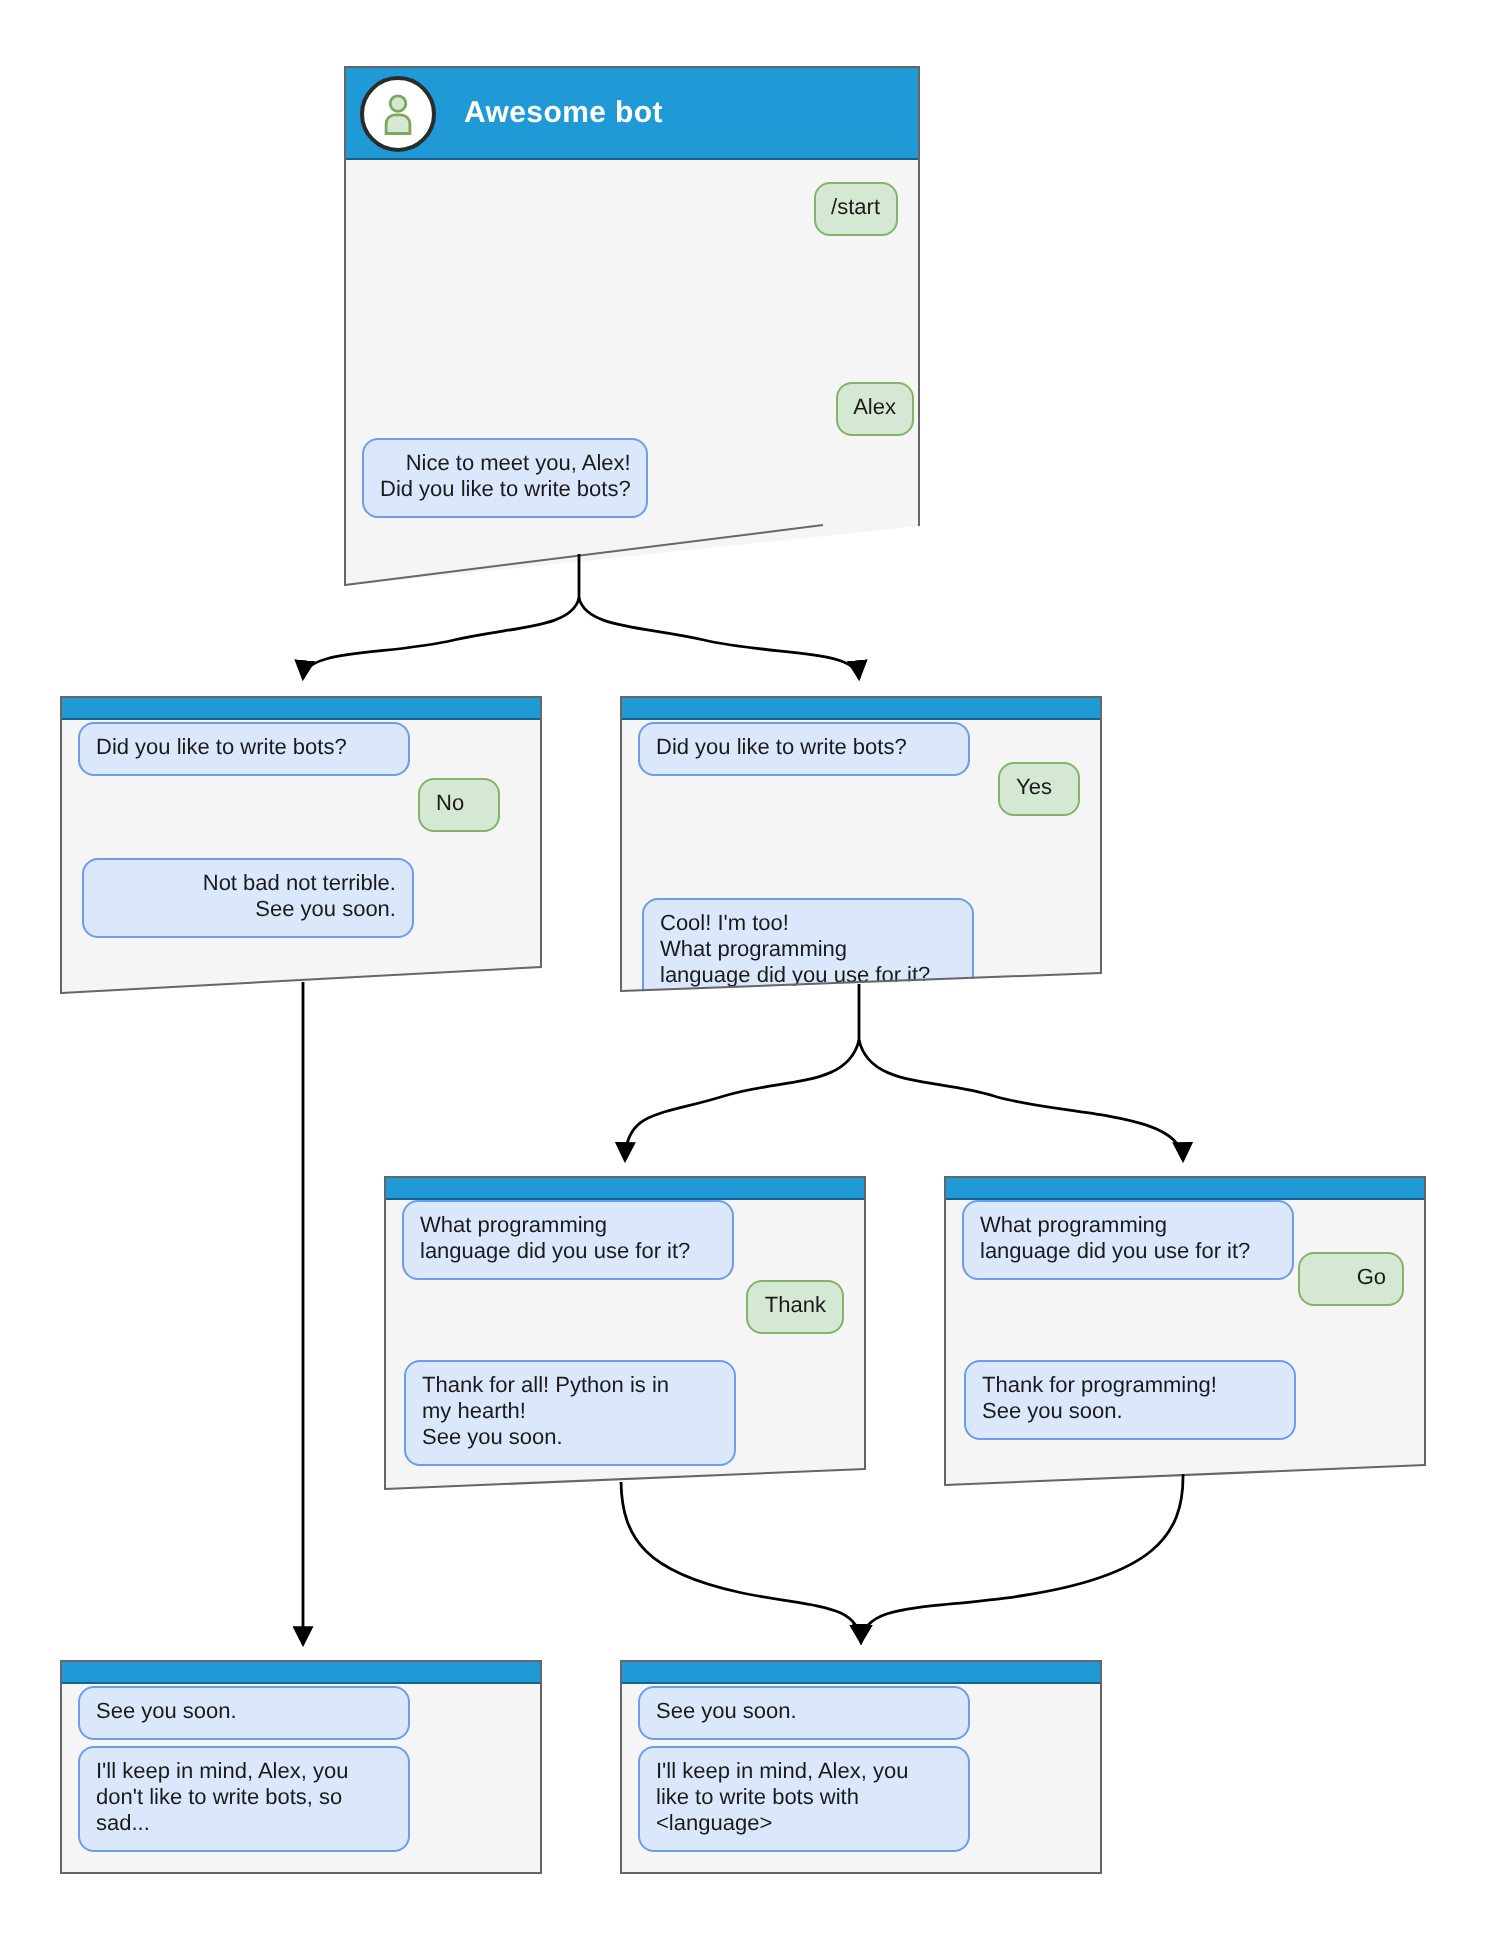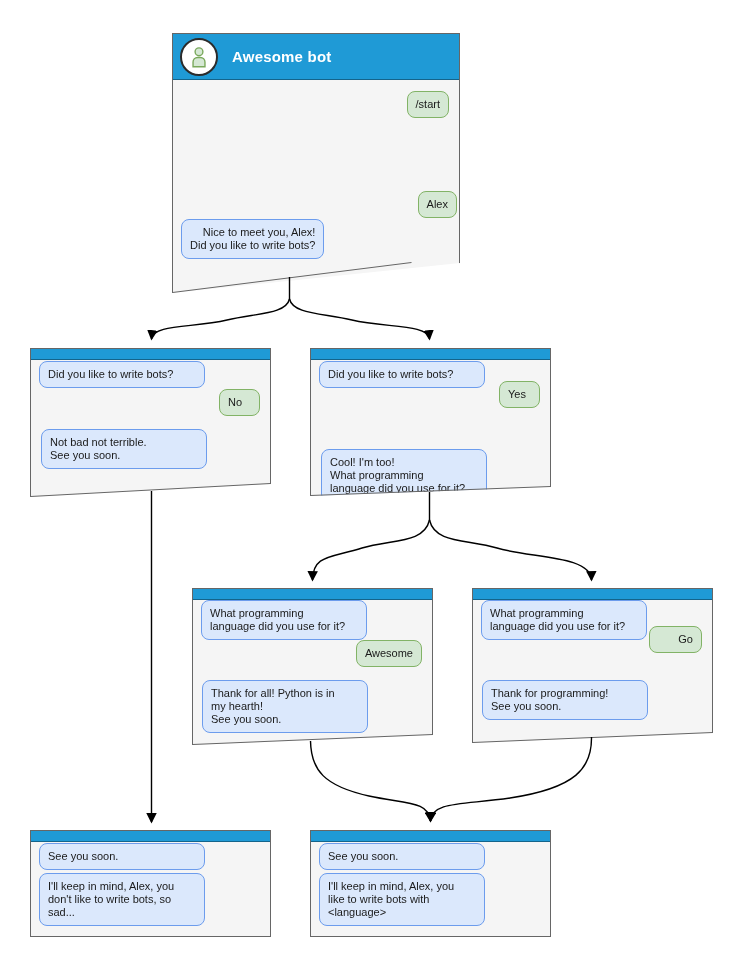--- a/index.html
+++ b/index.html
@@ -68,41 +68,41 @@
     <div class="bubble user" style="right:10px; top:57px;">/start</div>
     <div class="bubble user" style="right:2px; top:147px;margin-top:10px;">Alex</div>
     <div class="bubble bot" style="left:8px; top:185px;text-align:right;">Nice to meet you, Alex!
 Did you like to write bots?</div>
   </div>
 
   <div class="win slant" style="left:30px; top:348px; width:241px; height:149px;
               clip-path:polygon(0 0, 100% 0, 100% 136px, 0 100%);">
     <div class="titlebar"></div>
     <div class="bubble bot wfix" style="left:8px; top:12px;">Did you like to write bots?</div>
-    <div class="bubble user" style="right:10px; top:40px; min-width:41px;">No</div>
-    <div class="bubble bot wfix" style="left:10px; top:80px;">Not bad not terrible.
+    <div class="bubble user" style="right:20px; top:40px; min-width:41px;">No</div>
+    <div class="bubble bot wfix" style="left:10px; top:80px;text-align:right;">Not bad not terrible.
 See you soon.</div>
   </div>
 
   <div class="win slant" style="left:310px; top:348px; width:241px; height:148px;
               clip-path:polygon(0 0, 100% 0, 100% 139px, 0 100%);">
     <div class="titlebar"></div>
     <div class="bubble bot wfix" style="left:8px; top:12px;">Did you like to write bots?</div>
     <div class="bubble user" style="right:10px; top:32px; min-width:41px;">Yes</div>
     <div class="bubble bot wfix" style="left:10px; top:80px;margin-top:20px;">Cool! I'm too!
 What programming
 language did you use for it?</div>
   </div>
 
   <div class="win slant" style="left:192px; top:588px; width:241px; height:157px;
               clip-path:polygon(0 0, 100% 0, 100% 147px, 0 100%);">
     <div class="titlebar"></div>
     <div class="bubble bot wfix" style="left:8px; top:11px;">What programming
 language did you use for it?</div>
-    <div class="bubble user" style="right:10px; top:51px;">Awesome</div>
+    <div class="bubble user" style="right:10px; top:51px;">Thank</div>
     <div class="bubble bot wfix" style="left:9px; top:91px;">Thank for all! Python is in
 my hearth!
 See you soon.</div>
   </div>
 
   <div class="win slant" style="left:472px; top:588px; width:241px; height:155px;
               clip-path:polygon(0 0, 100% 0, 100% 145px, 0 100%);">
     <div class="titlebar"></div>
     <div class="bubble bot wfix" style="left:8px; top:11px;">What programming
 language did you use for it?</div>

